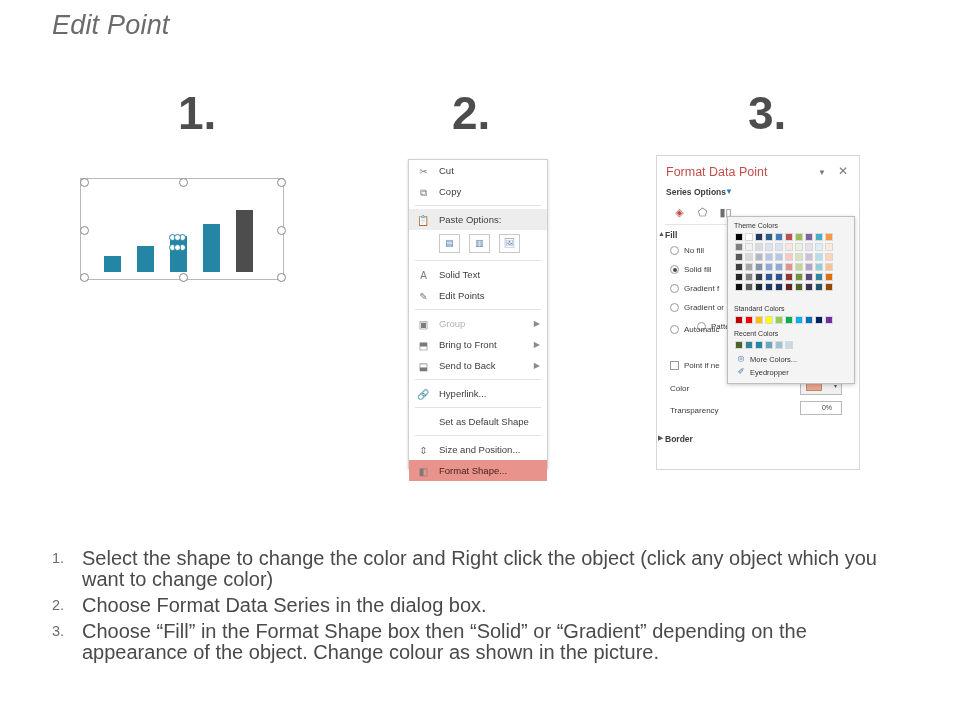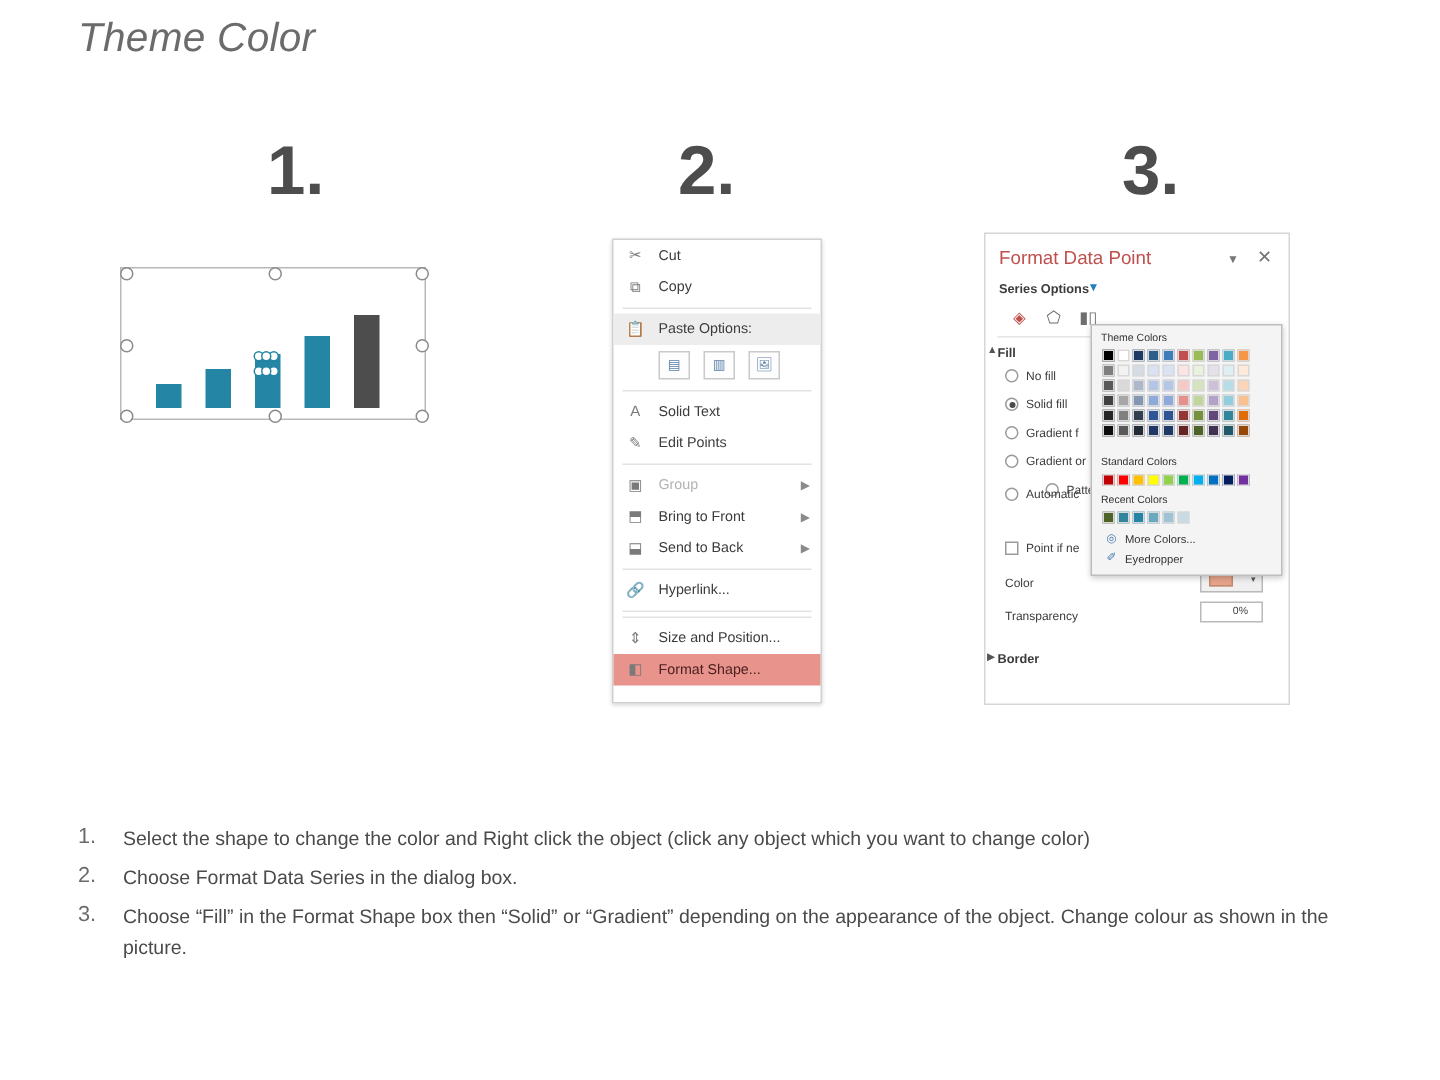--- a/index.html
+++ b/index.html
@@ -116,26 +116,26 @@
   #picker .sec{position:absolute;left:6px;font-size:7px;color:#333;}
   .swgrid{position:absolute;display:grid;}
   .sw{width:8px;height:8px;border:1px solid #d8d8d8;box-sizing:border-box;}
   #picker .pi{position:absolute;left:8px;display:flex;align-items:center;gap:4px;font-size:7.5px;}
   #picker .pi .pic{width:10px;height:10px;text-align:center;line-height:10px;font-size:8px;color:#4a7ab0;}
 
   
   #instructions{position:absolute;left:52px;top:548px;width:860px;}
   .ins-row{display:flex;margin-bottom:5px;}
   .ins-n{width:30px;color:#6a6a6a;font-size:14.5px;line-height:21px;}
-  .ins-t{flex:1;color:#4a4a4a;font-size:13px;line-height:21px;}
+  .ins-t{flex:1;color:#4a4a4a;font-size:20px;line-height:21px;}
 </style>
 </head>
 <body>
 
-<div class="page-title">Theme Color</div>
+<div class="page-title">Edit Point</div>
 
 <div class="step-num" id="num1">1.</div>
 <div class="step-num" id="num2">2.</div>
 <div class="step-num" id="num3">3.</div>
 
 <div id="panel1">
   <div class="selbox"></div>
   <div class="bars" id="barbox">
       <div class="bar" style="left: 0px; height: 16px; background: rgb(37, 133, 164);"></div>
       <div class="bar" style="left: 33px; height: 26px; background: rgb(37, 133, 164);"></div>
@@ -206,20 +206,24 @@
       <span class="ic">⬓</span>
       <span>Send to Back</span>
       <span class="arrow">▶</span>
     </div>
     <div class="msep"></div>
     <div class="mi">
       <span class="ic">🔗</span>
       <span>Hyperlink...</span>
     </div>
     <div class="msep"></div>
+    <div class="mi">
+      <span class="ic"></span>
+      <span>Set as Default Shape</span>
+    </div>
     <div class="msep"></div>
     <div class="mi">
       <span class="ic">⇕</span>
       <span>Size and Position...</span>
     </div>
     <div class="mi hl">
       <span class="ic">◧</span>
       <span>Format Shape...</span>
     </div>
   </div>

